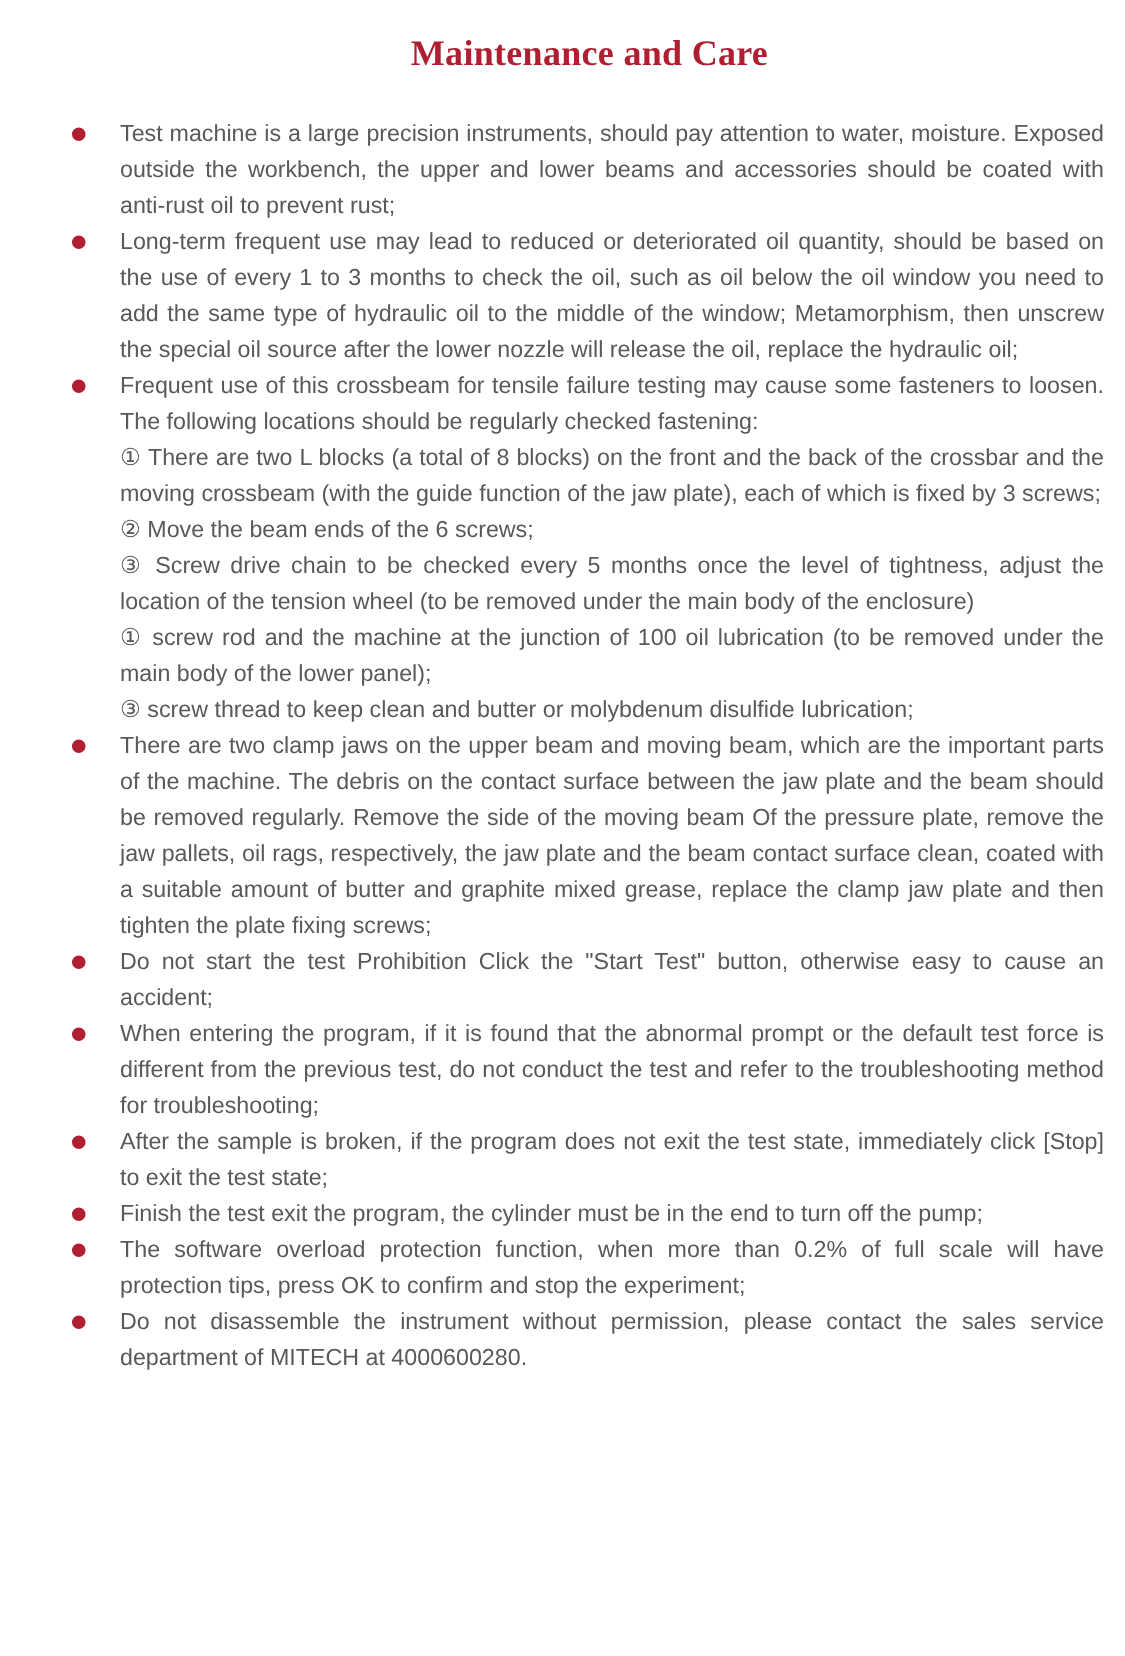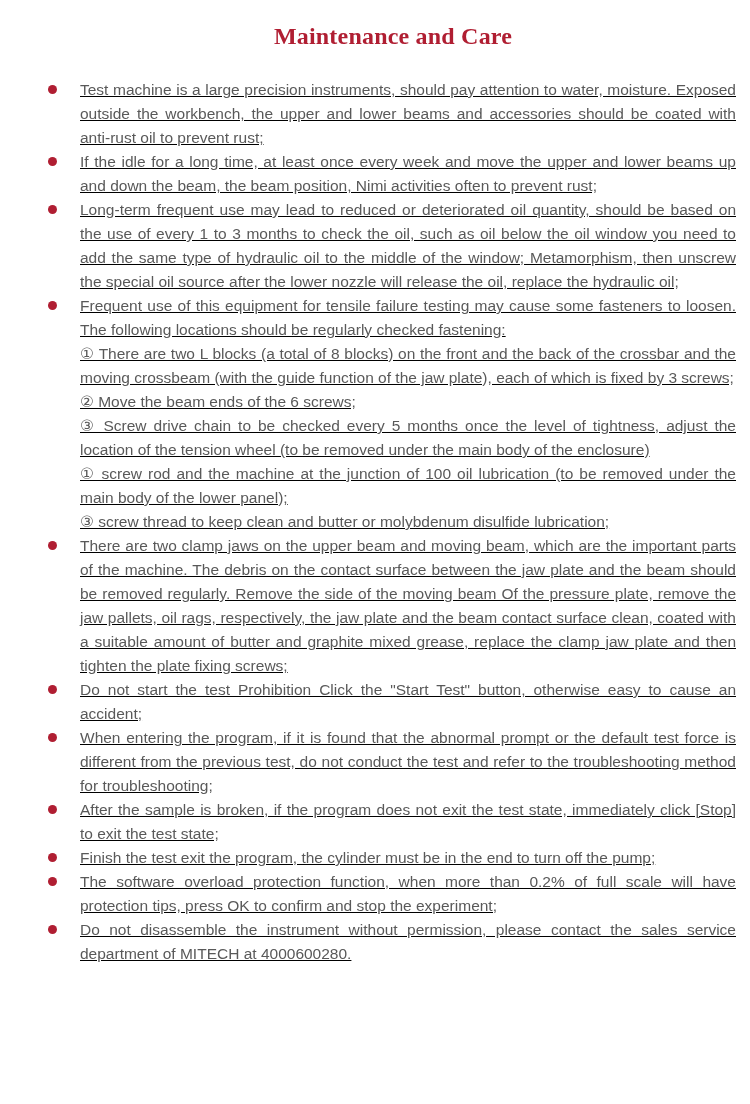--- a/index.html
+++ b/index.html
@@ -30,21 +30,20 @@
     font-weight:bold;
     font-size:24px;
     line-height:30px;
     color:var(--accent);
     letter-spacing:0.2px;
   }
   .bullet-list{
     list-style:none;
     margin:27px 17px 0 14px;
     padding:0;
-    text-decoration:underline;
   }
   .bullet-item{
     position:relative;
     padding-left:33px;
     margin:0;
   }
   .bullet{
     position:absolute;
     left:1px;
     top:7px;
@@ -67,38 +66,32 @@
 <div class="page">
   <h1 class="title">Maintenance and Care</h1>
   <ul class="bullet-list">
   <li class="bullet-item">
     <span class="bullet"></span>
     <div class="item-content">
           <p>Test machine is a large precision instruments, should pay attention to water, moisture. Exposed outside the workbench, the upper and lower beams and accessories should be coated with anti-rust oil to prevent rust;</p>
         </div>
   </li>
 
-  <li class="bullet-item">
-    <span class="bullet"></span>
-    <div class="item-content">
-          <p>If the idle for a long time, at least once every week and move the upper and lower beams up and down the beam, the beam position, Nimi activities often to prevent rust;</p>
-        </div>
-  </li>
 
   <li class="bullet-item">
     <span class="bullet"></span>
     <div class="item-content">
           <p>Long-term frequent use may lead to reduced or deteriorated oil quantity, should be based on the use of every 1 to 3 months to check the oil, such as oil below the oil window you need to add the same type of hydraulic oil to the middle of the window; Metamorphism, then unscrew the special oil source after the lower nozzle will release the oil, replace the hydraulic oil;</p>
         </div>
   </li>
 
   <li class="bullet-item">
     <span class="bullet"></span>
     <div class="item-content">
-          <p>Frequent use of this equipment for tensile failure testing may cause some fasteners to loosen. The following locations should be regularly checked fastening:</p>
+          <p>Frequent use of this crossbeam for tensile failure testing may cause some fasteners to loosen. The following locations should be regularly checked fastening:</p>
           <p>① There are two L blocks (a total of 8 blocks) on the front and the back of the crossbar and the moving crossbeam (with the guide function of the jaw plate), each of which is fixed by 3 screws;</p>
           <p>② Move the beam ends of the 6 screws;</p>
           <p>③ Screw drive chain to be checked every 5 months once the level of tightness, adjust the location of the tension wheel (to be removed under the main body of the enclosure)</p>
           <p>① screw rod and the machine at the junction of 100 oil lubrication (to be removed under the main body of the lower panel);</p>
           <p>③ screw thread to keep clean and butter or molybdenum disulfide lubrication;</p>
         </div>
   </li>
 
   <li class="bullet-item">
     <span class="bullet"></span>

